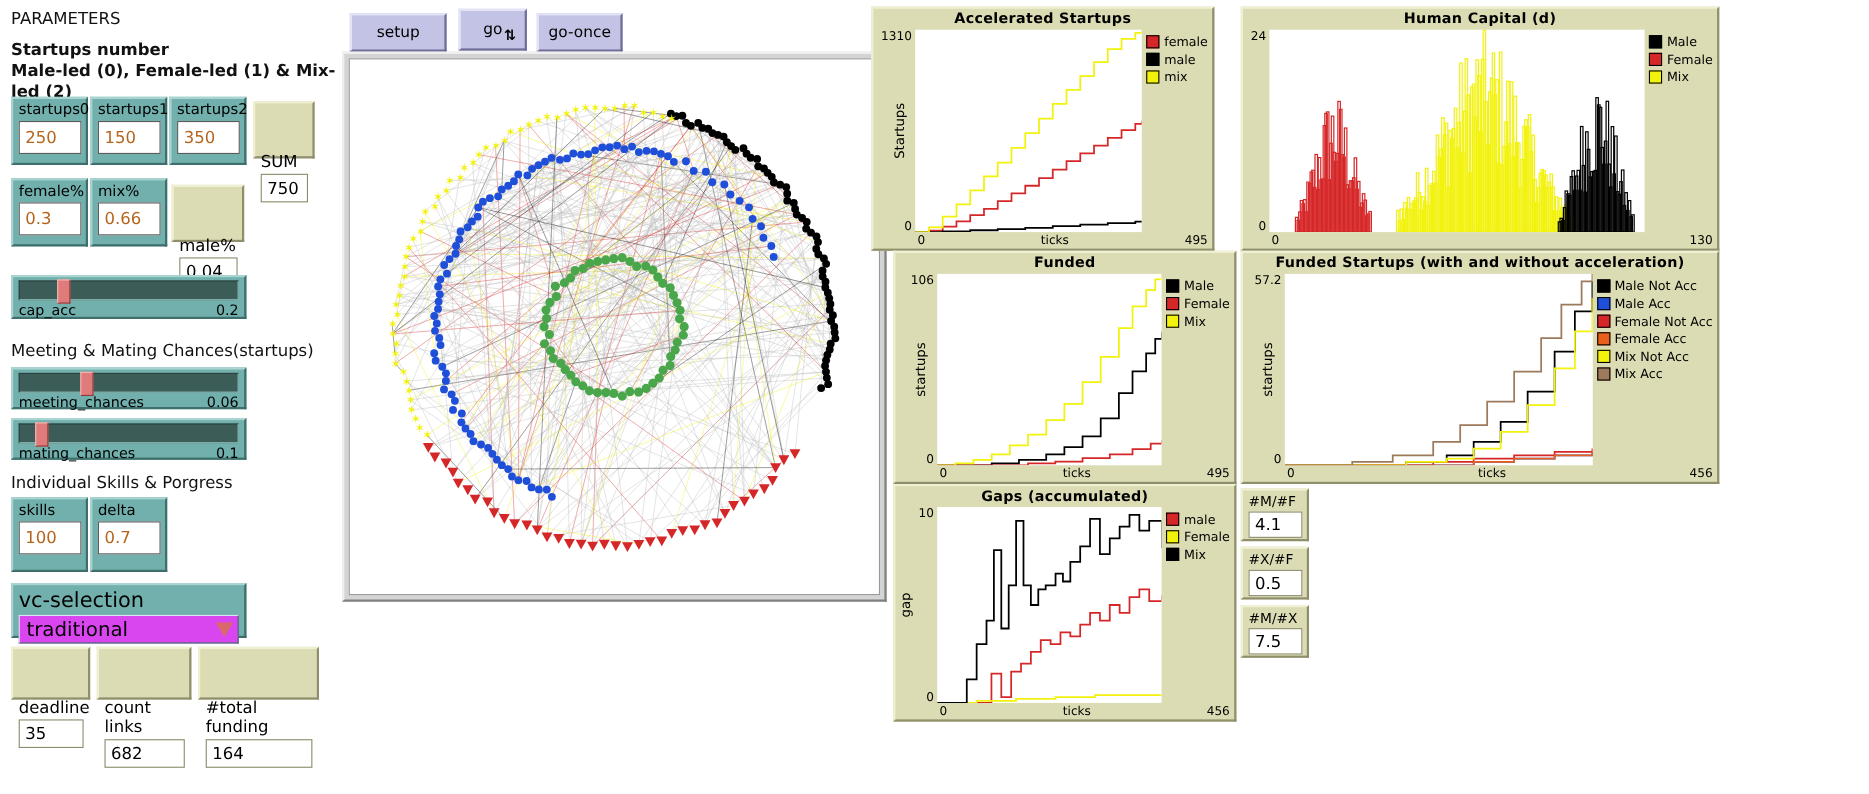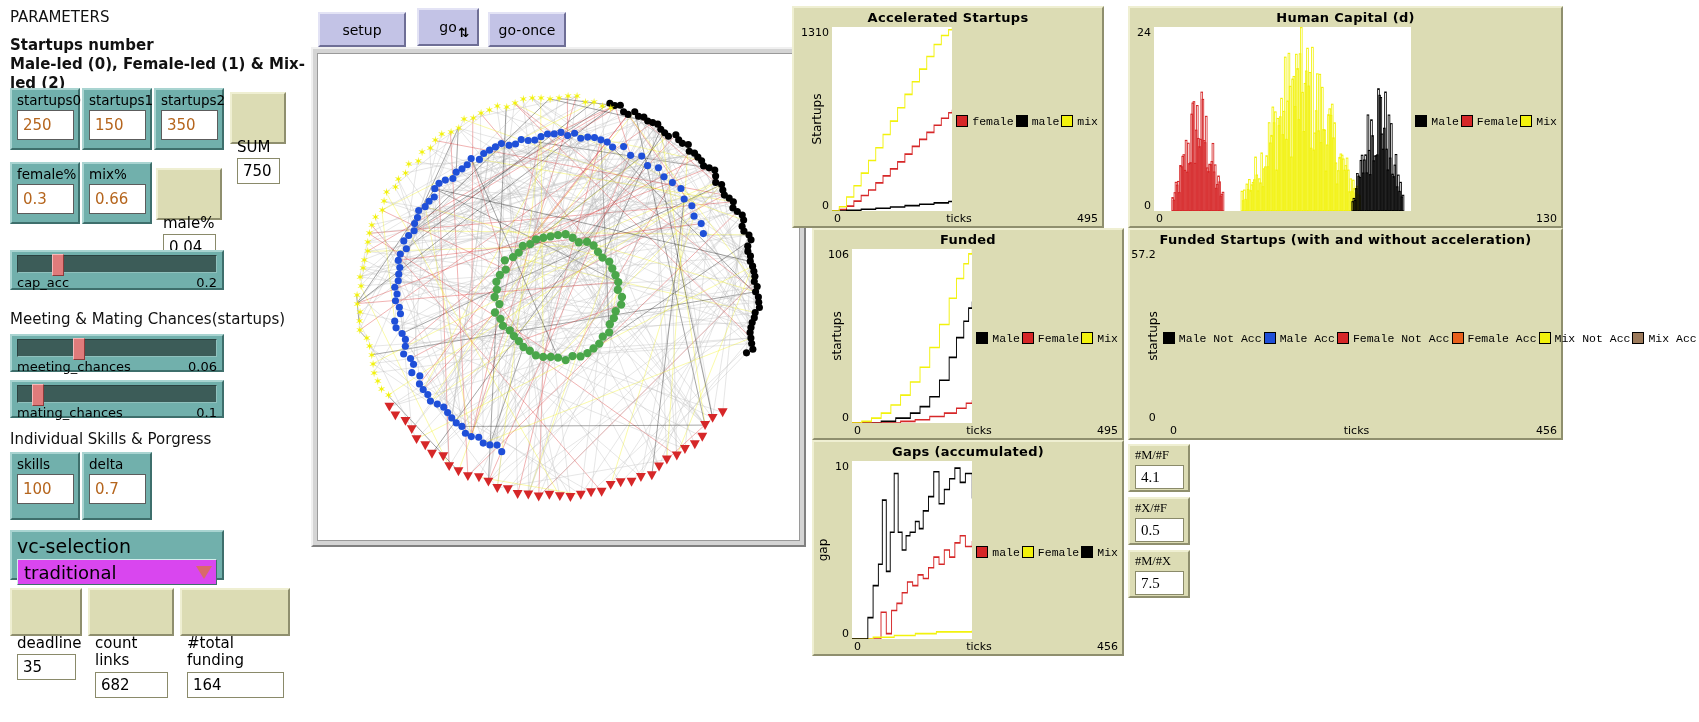--- a/index.html
+++ b/index.html
@@ -162,35 +162,33 @@
     transform-origin:center;
     font-size:12px; white-space:nowrap;
   }
   .plot-area { flex:1; background:#ffffff; position:relative; overflow:hidden; }
   .chart-xaxis {
     display:flex; justify-content:space-between; align-items:center;
     font-size:11px; padding:1px 4px 1px 40px;
   }
   .chart-legend {
     padding:4px 4px 0 4px;
-    display:flex; flex-direction:row; gap:2px;
+    display:flex; flex-direction:column; gap:2px;
     min-width:56px;
-    font-family:Liberation Mono, monospace;
   }
   .legend-row { display:flex; align-items:center; gap:4px; font-size:11.5px; white-space:nowrap; }
   .swatch { width:12px; height:12px; border:1px solid #000; flex:0 0 auto; }
 
   
   .ratio-mon {
     position:absolute;
     background:#dcdcb4;
     border:2px solid;
     border-color:#efefd2 #8f8f6e #8f8f6e #efefd2;
     padding:2px 4px 16px 5px;
-    font-family:Liberation Serif, serif;
   }
   .ratio-mon .lbl { font-size:12.5px; }
   .ratio-mon .val {
     background:#fff; border:1px solid #8a8a6a;
     font-size:15px; padding:1px 5px; margin-top:2px;
     height:24px; display:flex; align-items:center;
   }
 </style>
 </head>
 <body>

